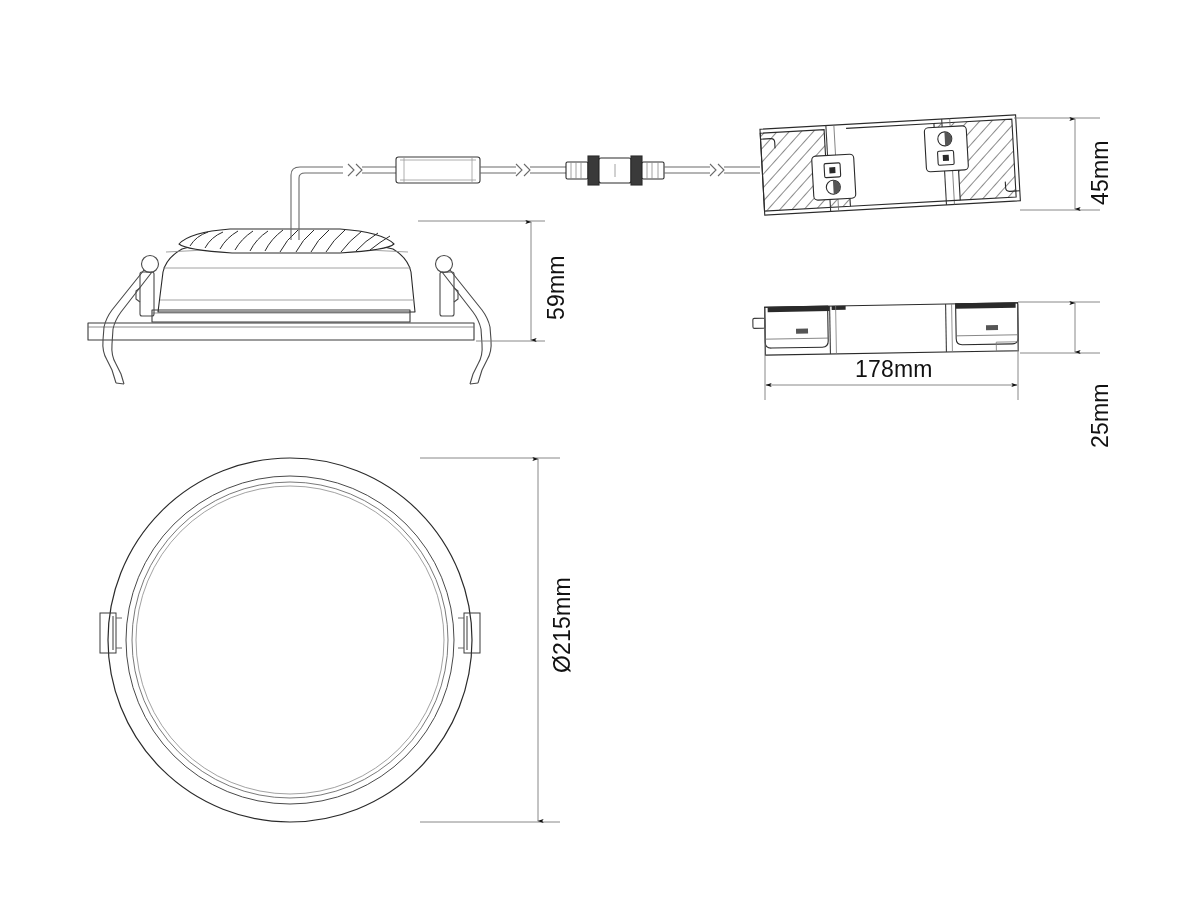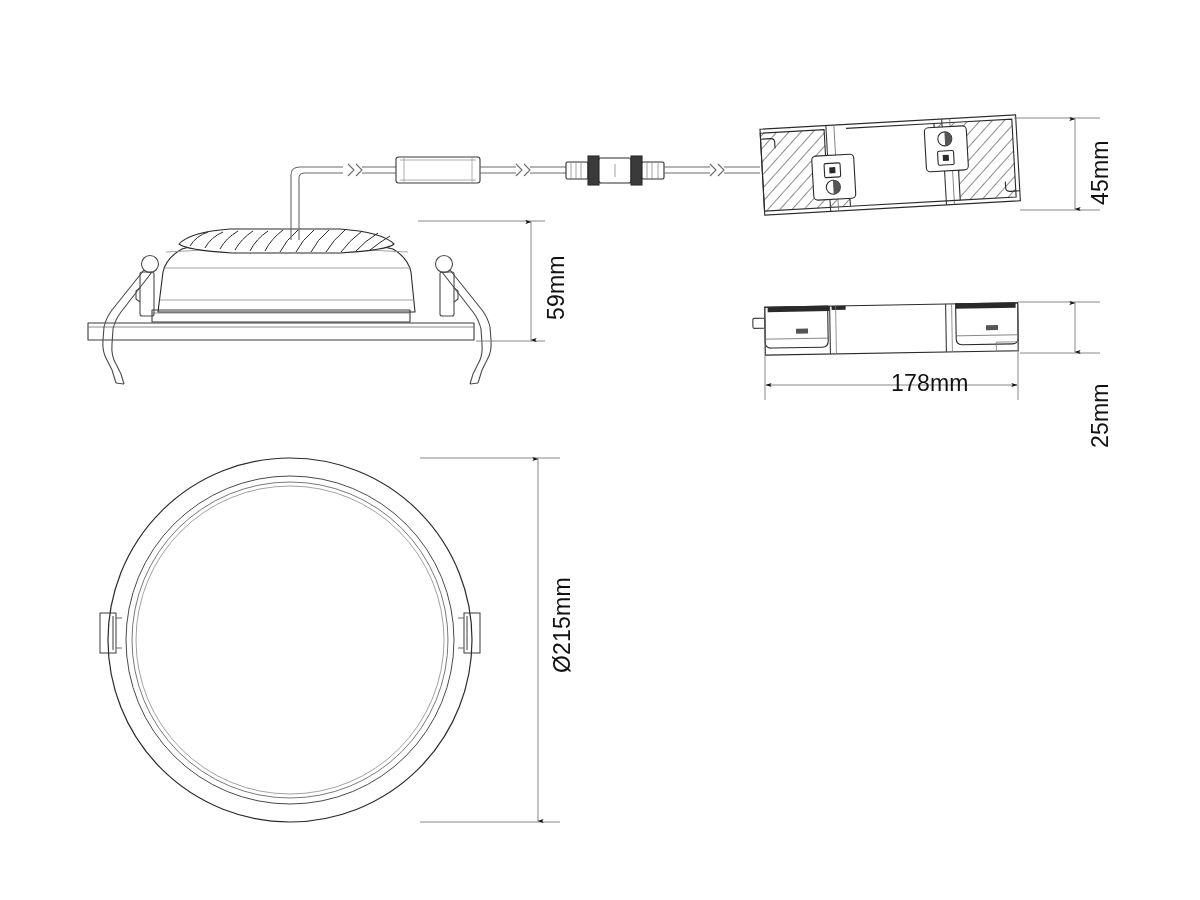--- a/index.html
+++ b/index.html
@@ -311,19 +311,19 @@
       <line x1="420" y1="458" x2="560" y2="458"></line>
       <line x1="420" y1="822" x2="560" y2="822"></line>
       <line x1="538" y1="459" x2="538" y2="821" stroke="#7a7a7a" marker-start="url(#arrowUp)" marker-end="url(#arrowDown)"></line>
     </g>
   </svg>
 
   <div class="dim-label rot-ccw" style="left: 545px; top: 320px;">59mm</div>
 
   <div class="dim-label rot-ccw" style="left: 1089px; top: 205px;">45mm</div>
 
-  <div class="dim-label" style="left: 855px; top: 372px; margin-left: 36px;">178mm</div>
+  <div class="dim-label" style="left: 855px; top: 358px;">178mm</div>
 
   <div class="dim-label rot-ccw" style="left: 1089px; top: 448px;">25mm</div>
 
   <div class="dim-label rot-ccw" style="left: 551px; top: 673px;">Ø215mm</div>
 
 </div>
 
 </body></html>

